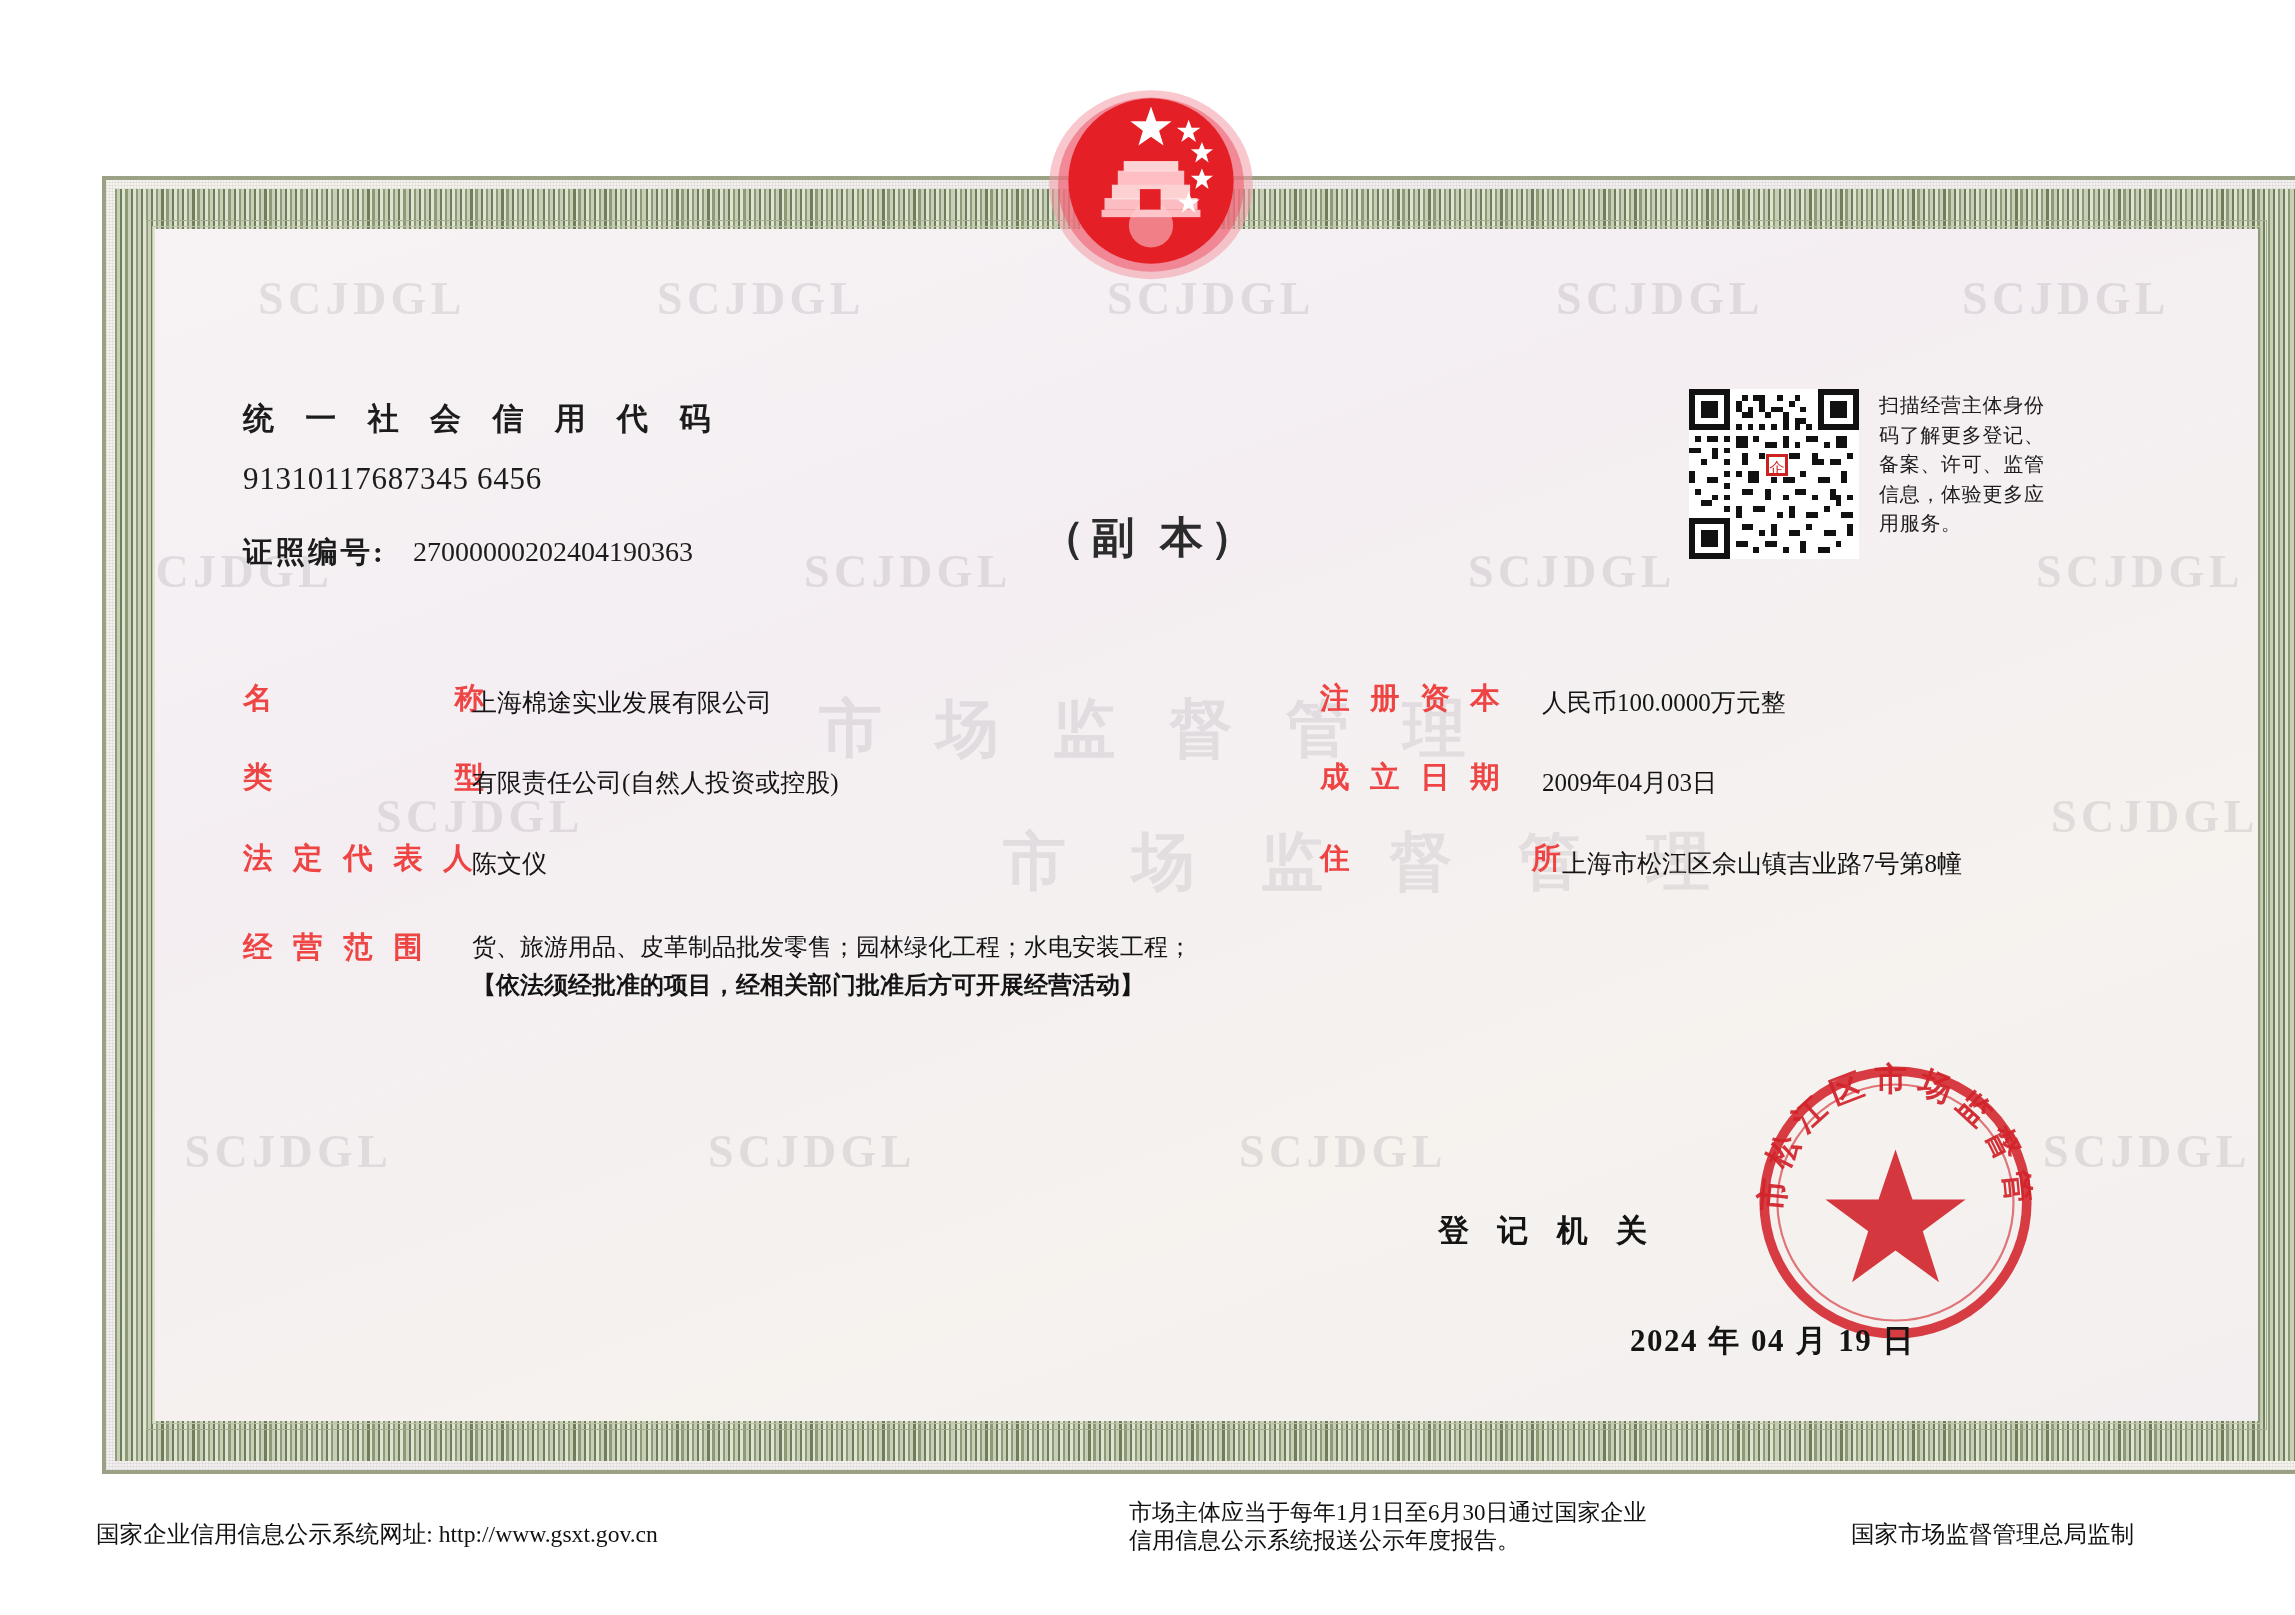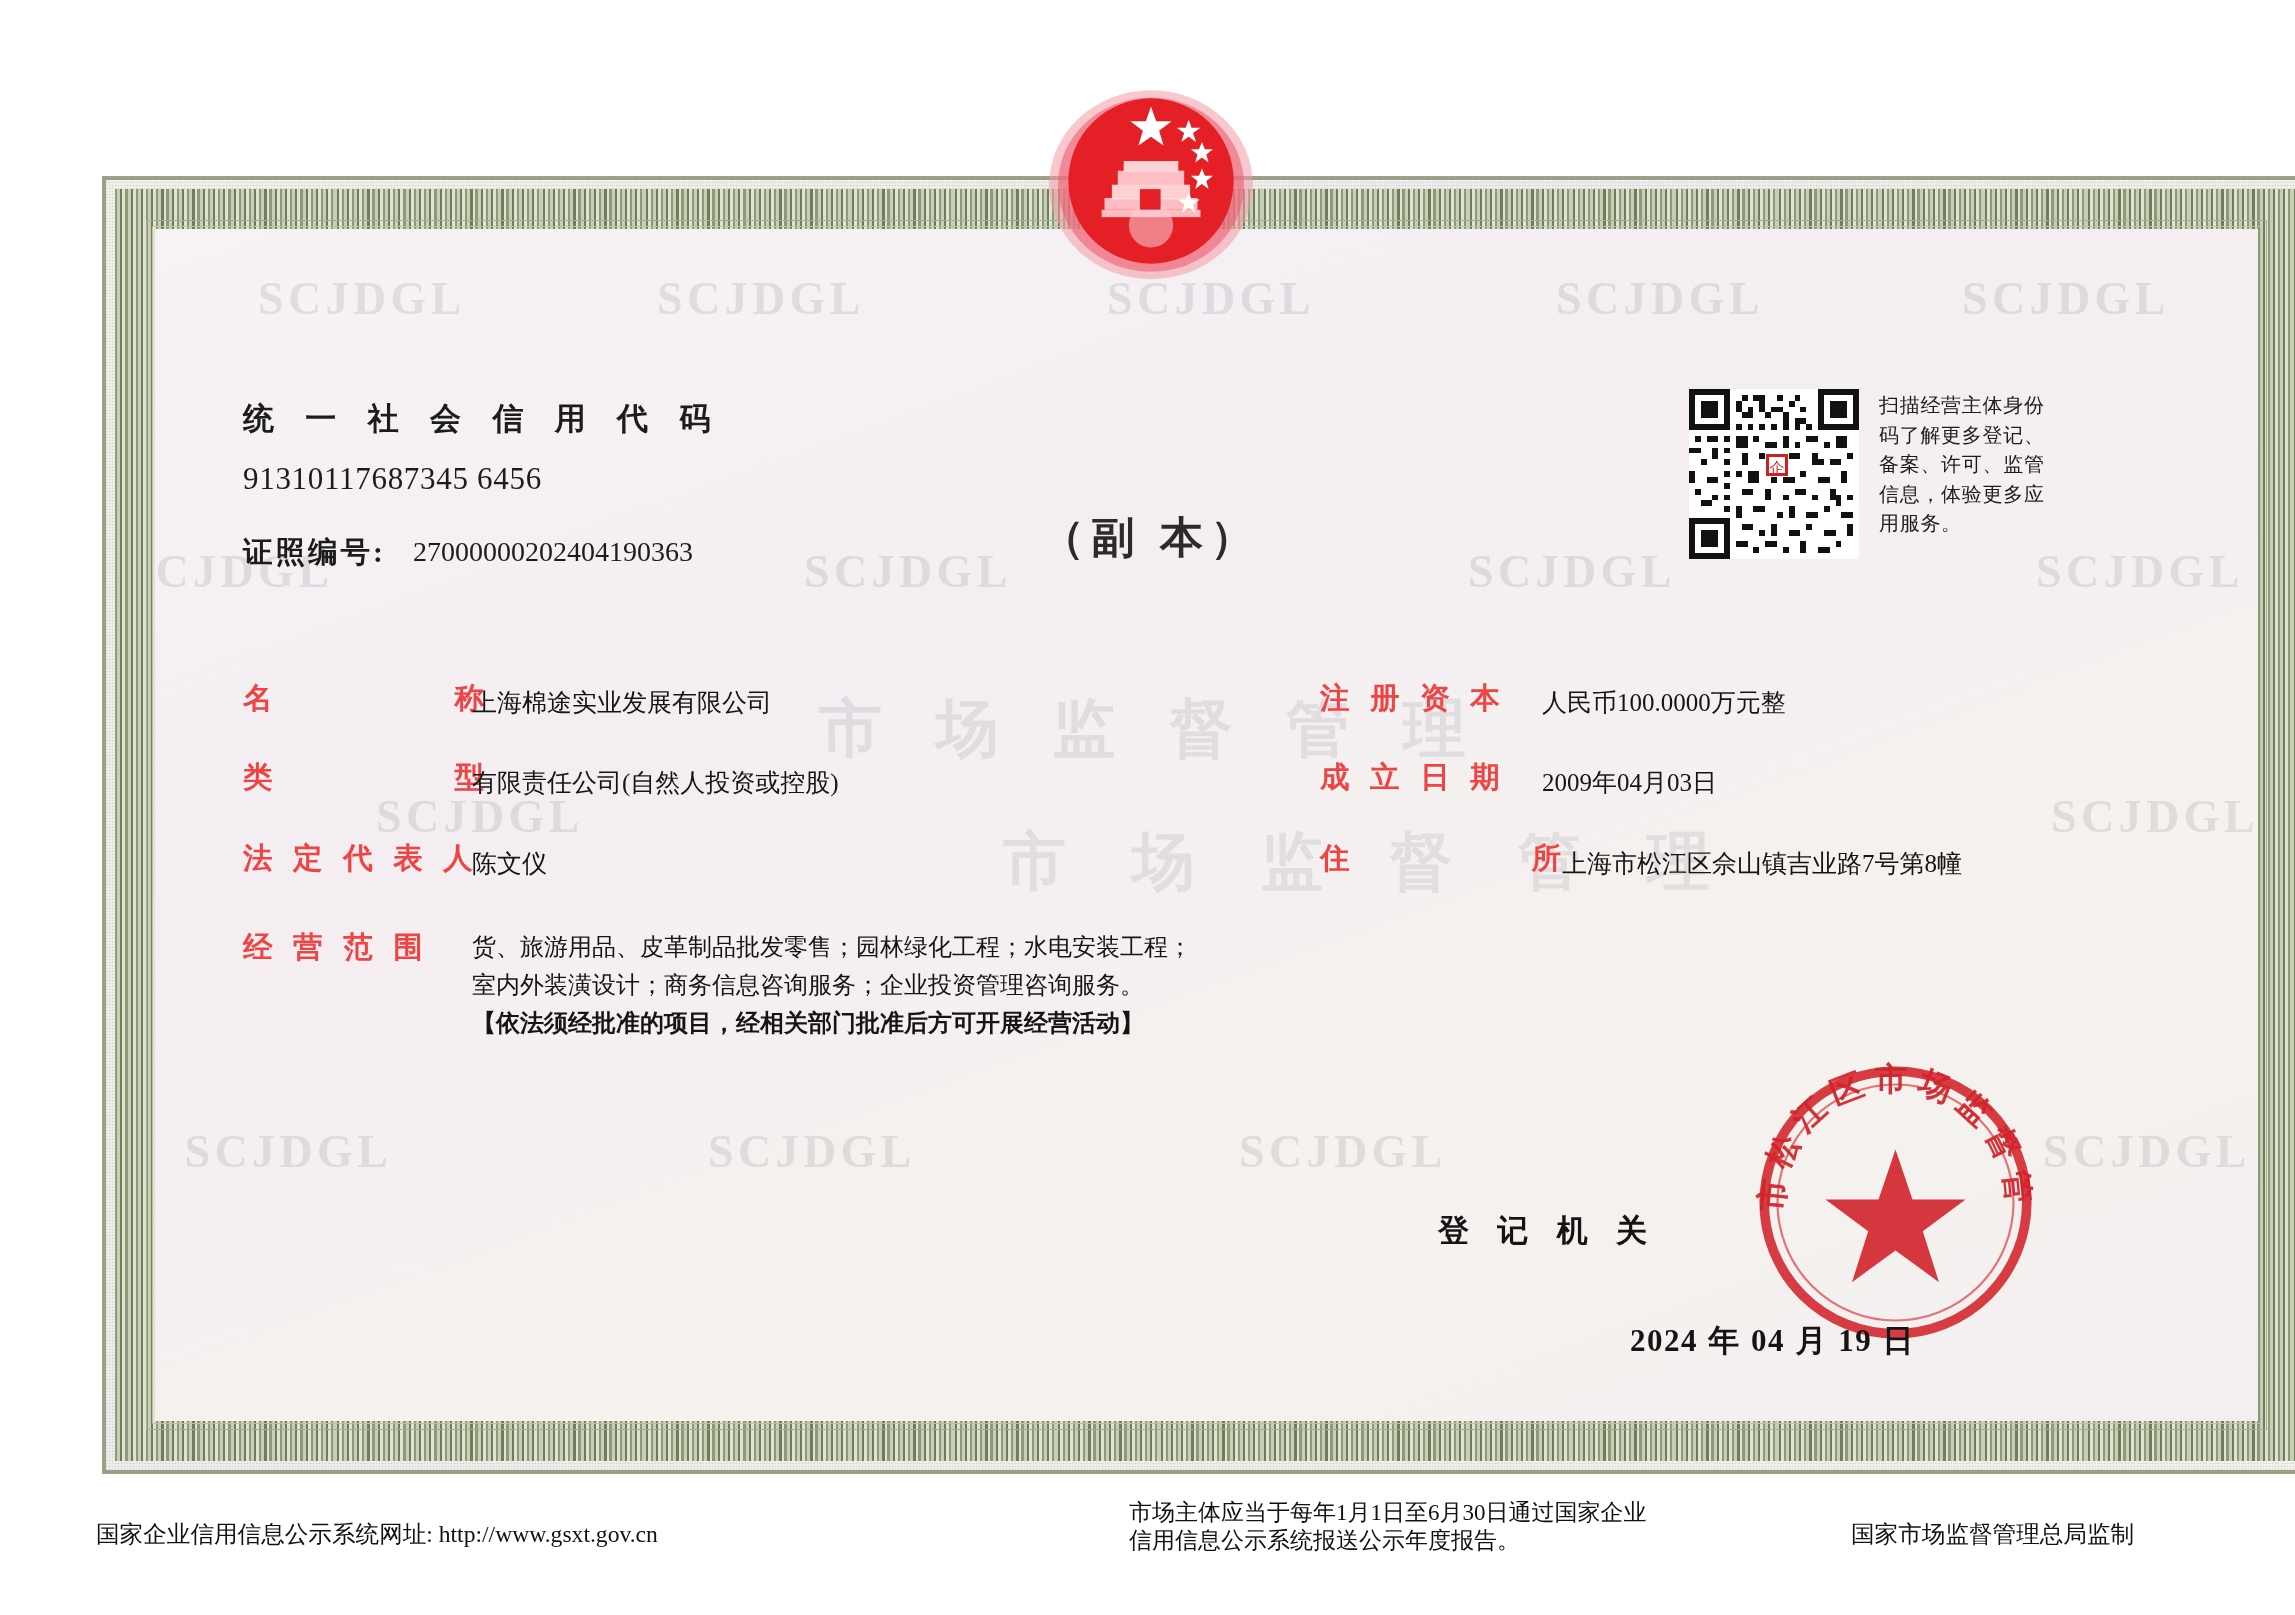--- a/index.html
+++ b/index.html
@@ -473,21 +473,20 @@
 
   <div class="fld-label lbl-sp5" style="left:243px; top:758px;">类　　型</div>
   <div class="fld-value" style="left:472px; top:766px;">有限责任公司(自然人投资或控股)</div>
 
   <div class="fld-label lbl-sp3" style="left:243px; top:839px;">法 定 代 表 人</div>
   <div class="fld-value" style="left:472px; top:847px;">陈文仪</div>
 
   <div class="fld-label lbl-sp3" style="left:243px; top:928px;">经 营 范 围</div>
   <div class="scope-value">
     <div>货、旅游用品、皮革制品批发零售；园林绿化工程；水电安装工程；</div>
-    <div>室内外装潢设计；商务信息咨询服务；企业投资管理咨询服务。</div>
     <div class="bold-line">【依法须经批准的项目，经相关部门批准后方可开展经营活动】</div>
   </div>
 
   <div class="fld-label lbl-sp3" style="left:1320px; top:679px;">注 册 资 本</div>
   <div class="fld-value" style="left:1542px; top:686px;">人民币100.0000万元整</div>
 
   <div class="fld-label lbl-sp3" style="left:1320px; top:758px;">成 立 日 期</div>
   <div class="fld-value" style="left:1542px; top:766px;">2009年04月03日</div>
 
   <div class="fld-label lbl-sp5" style="left:1320px; top:839px;">住　　所</div>

